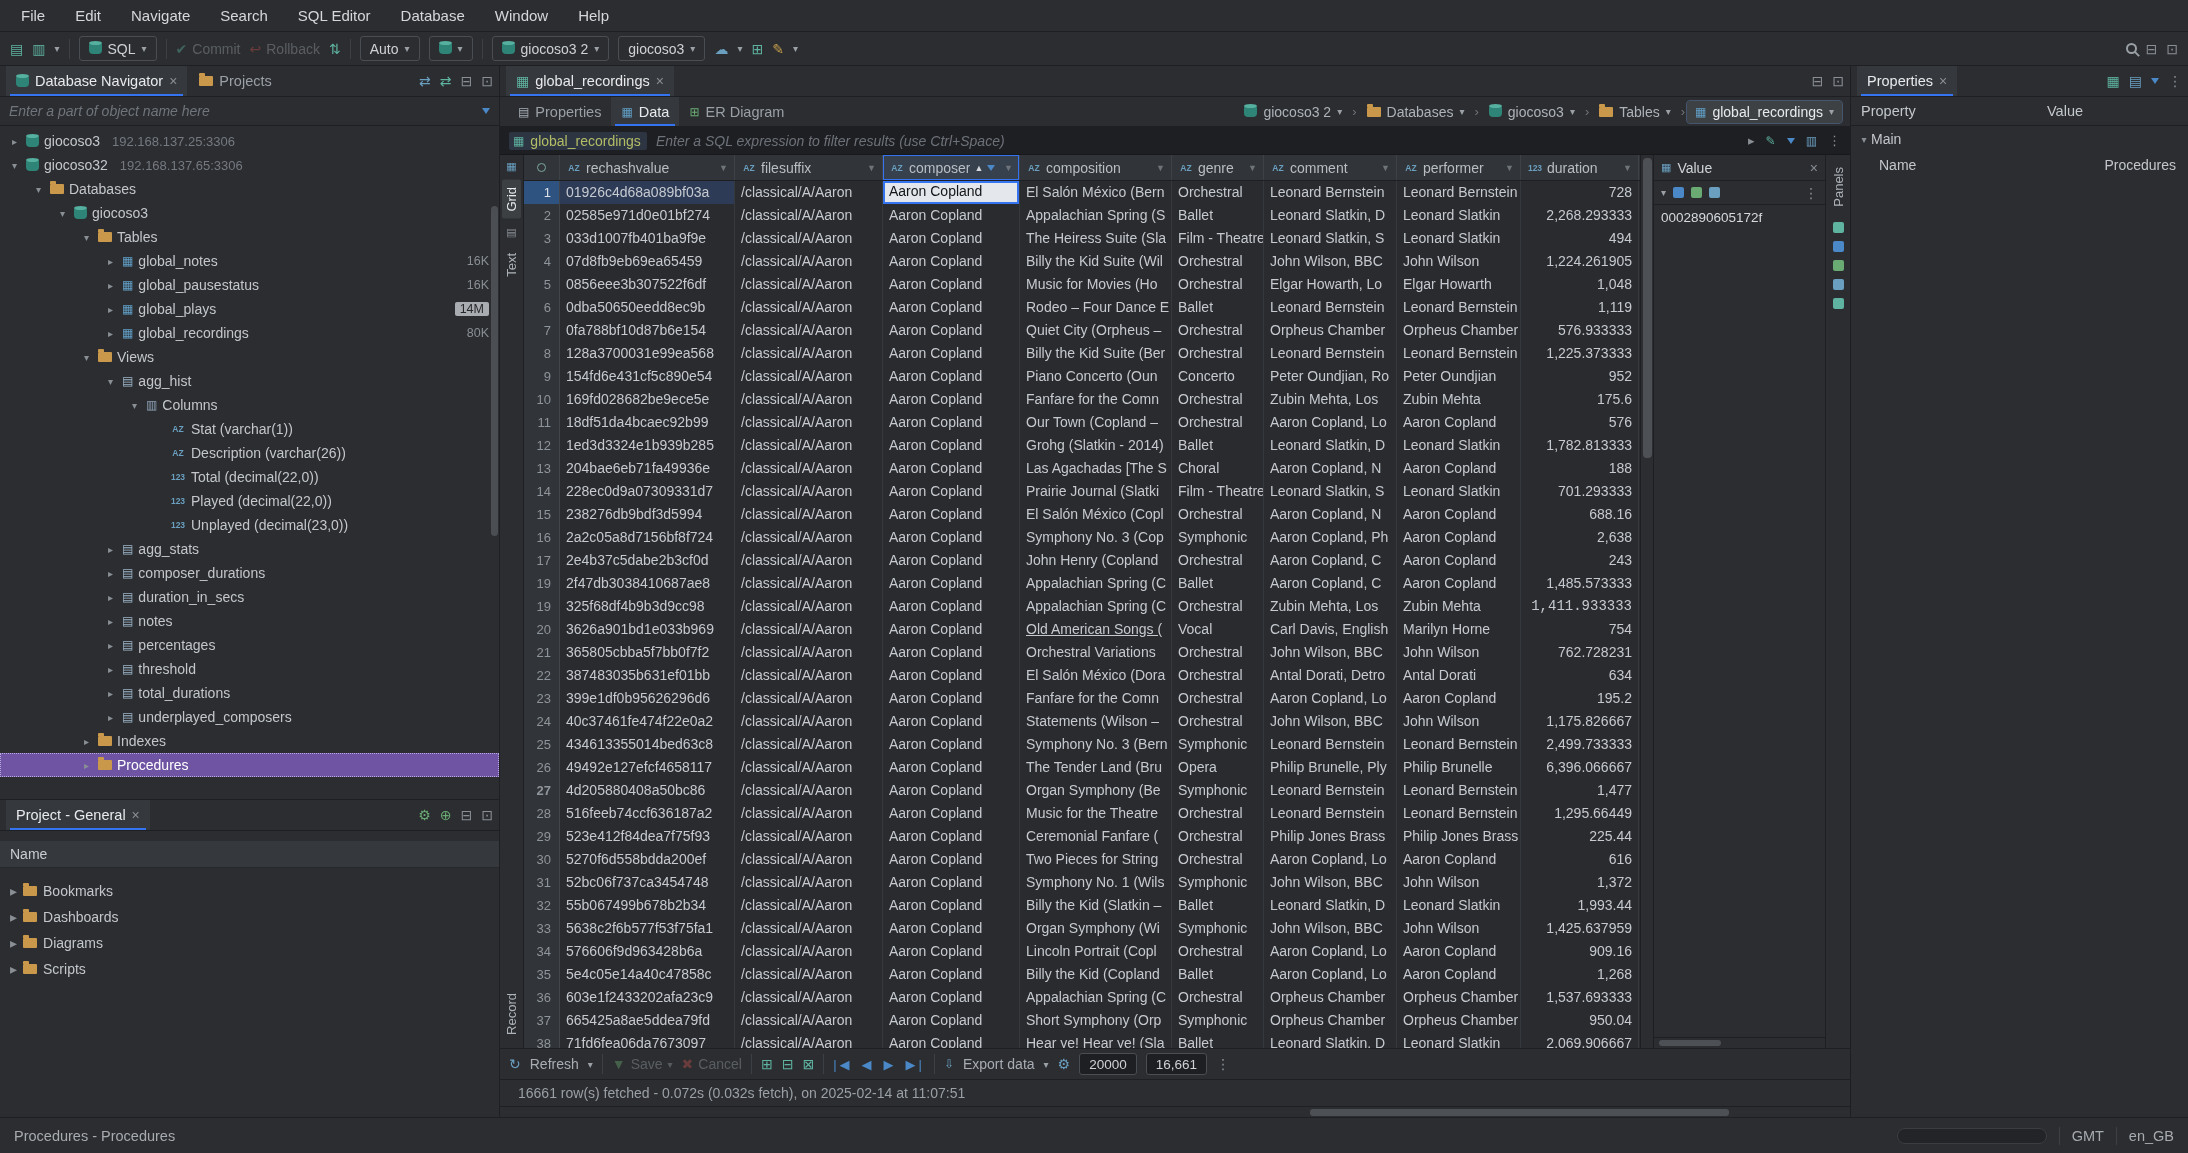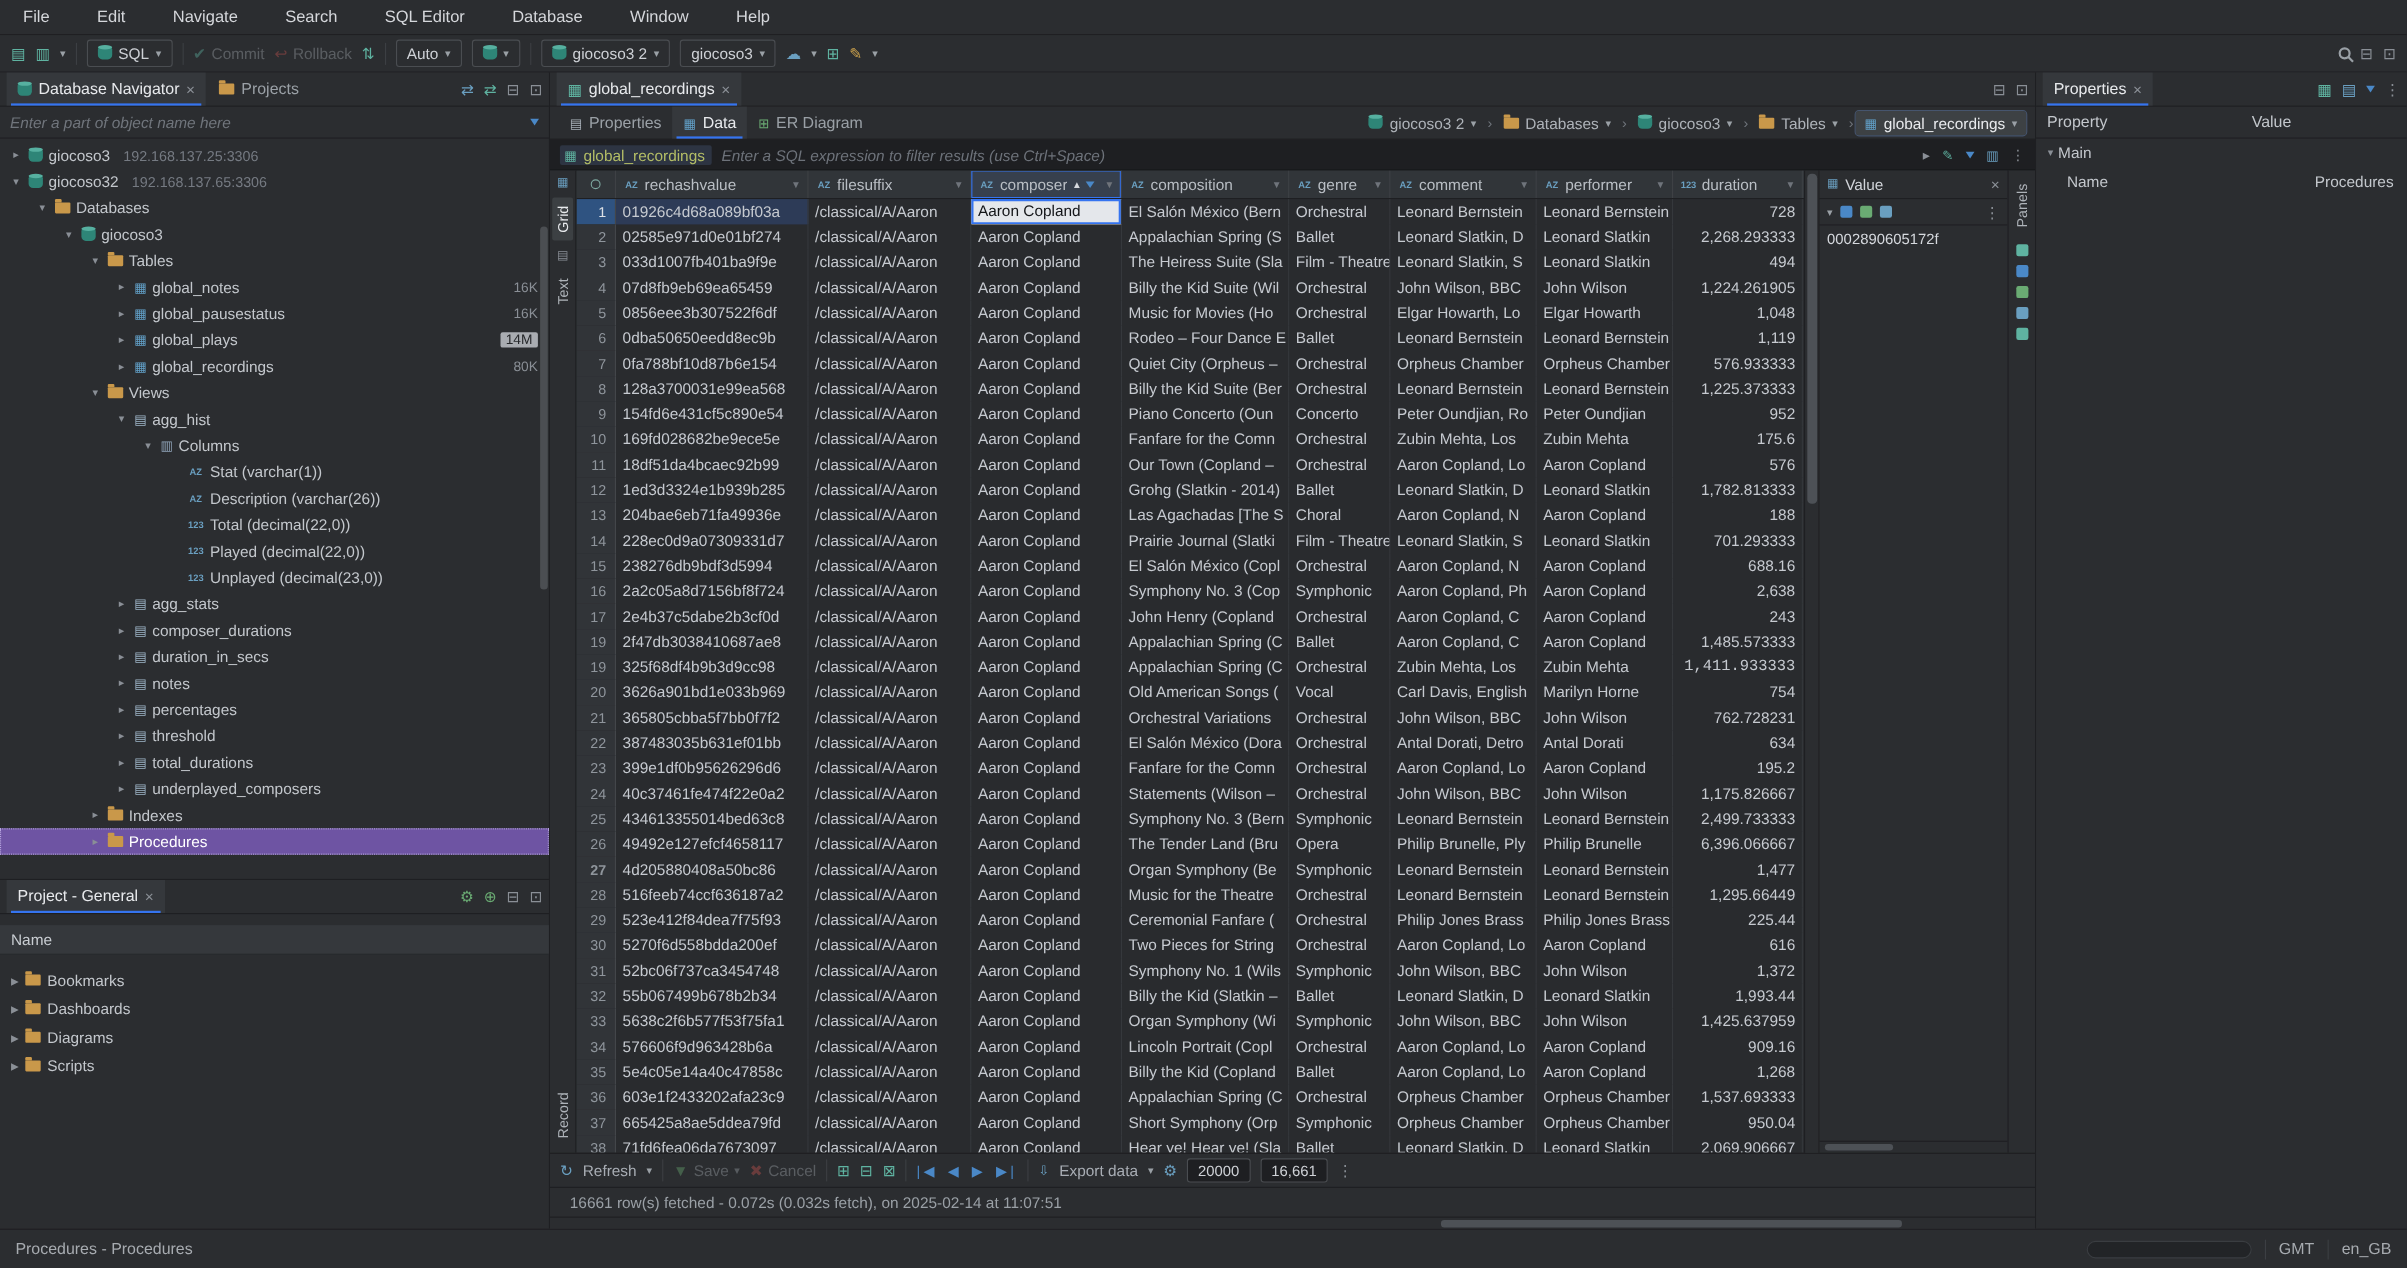--- a/index.html
+++ b/index.html
@@ -1,21 +1,21 @@
 <!DOCTYPE html>
 <html><head>
 <meta charset="utf-8">
 <style>
   * { margin:0; padding:0; box-sizing:border-box; }
   html,body { width:2188px; height:1153px; overflow:hidden; }
   body { background:#2b2d30; color:#bcbec4; font-family:"Liberation Sans",sans-serif; font-size:15px; }
   .app { width:100%; height:100%; display:flex; flex-direction:column; }
 
   
-  .menubar { height:32px; flex:none; display:flex; align-items:center; padding:0 8px; gap:17px;
+  .menubar { height:32px; flex:none; display:flex; align-items:center; padding:0 8px; gap:4px;
              background:#2b2d30; border-bottom:1px solid #1e1f22; }
   .mitem { padding:4px 13px; color:#d5d7db; border-radius:4px; }
   .toolbar { height:34px; flex:none; display:flex; align-items:center; gap:9px; padding:0 10px;
              background:#2b2d30; border-bottom:1px solid #1e1f22; }
   .combo { display:inline-flex; align-items:center; gap:6px; height:25px; padding:0 9px;
            border:1px solid #4a4d51; border-radius:3px; color:#ced1d6; font-size:14px; white-space:nowrap; }
   .caret { font-size:10px; color:#9aa0a6; }
   .tbtn { display:inline-flex; align-items:center; gap:5px; color:#9fa5ab; font-size:14px; }
   .disabled { opacity:.4; }
   .vsep { width:1px; height:20px; background:#3c3f43; }
@@ -777,21 +777,21 @@
                 <div class="gcell c5" style="width: 92px;">Orchestral</div>
                 <div class="gcell c6" style="width: 133px;">Zubin Mehta, Los</div>
                 <div class="gcell c7" style="width: 124px;">Zubin Mehta</div>
                 <div class="gcell c8 numcol" style="width: 118px; font-family: Liberation Mono, monospace;">1,411.933333</div>
               </div>
               <div class="grow">
                 <div class="gcell gnum" style="width: 36px;">20</div>
                 <div class="gcell c1" style="width: 175px;">3626a901bd1e033b969</div>
                 <div class="gcell c2" style="width: 148px;">/classical/A/Aaron</div>
                 <div class="gcell c3" style="width: 137px;">Aaron Copland</div>
-                <div class="gcell c4" style="width: 152px;">Old American Songs (</div>
+                <div class="gcell c4" style="width: 152px; text-decoration: underline;">Old American Songs (</div>
                 <div class="gcell c5" style="width: 92px;">Vocal</div>
                 <div class="gcell c6" style="width: 133px;">Carl Davis, English</div>
                 <div class="gcell c7" style="width: 124px;">Marilyn Horne</div>
                 <div class="gcell c8 numcol" style="width: 118px;">754</div>
               </div>
               <div class="grow">
                 <div class="gcell gnum" style="width: 36px;">21</div>
                 <div class="gcell c1" style="width: 175px;">365805cbba5f7bb0f7f2</div>
                 <div class="gcell c2" style="width: 148px;">/classical/A/Aaron</div>
                 <div class="gcell c3" style="width: 137px;">Aaron Copland</div>

